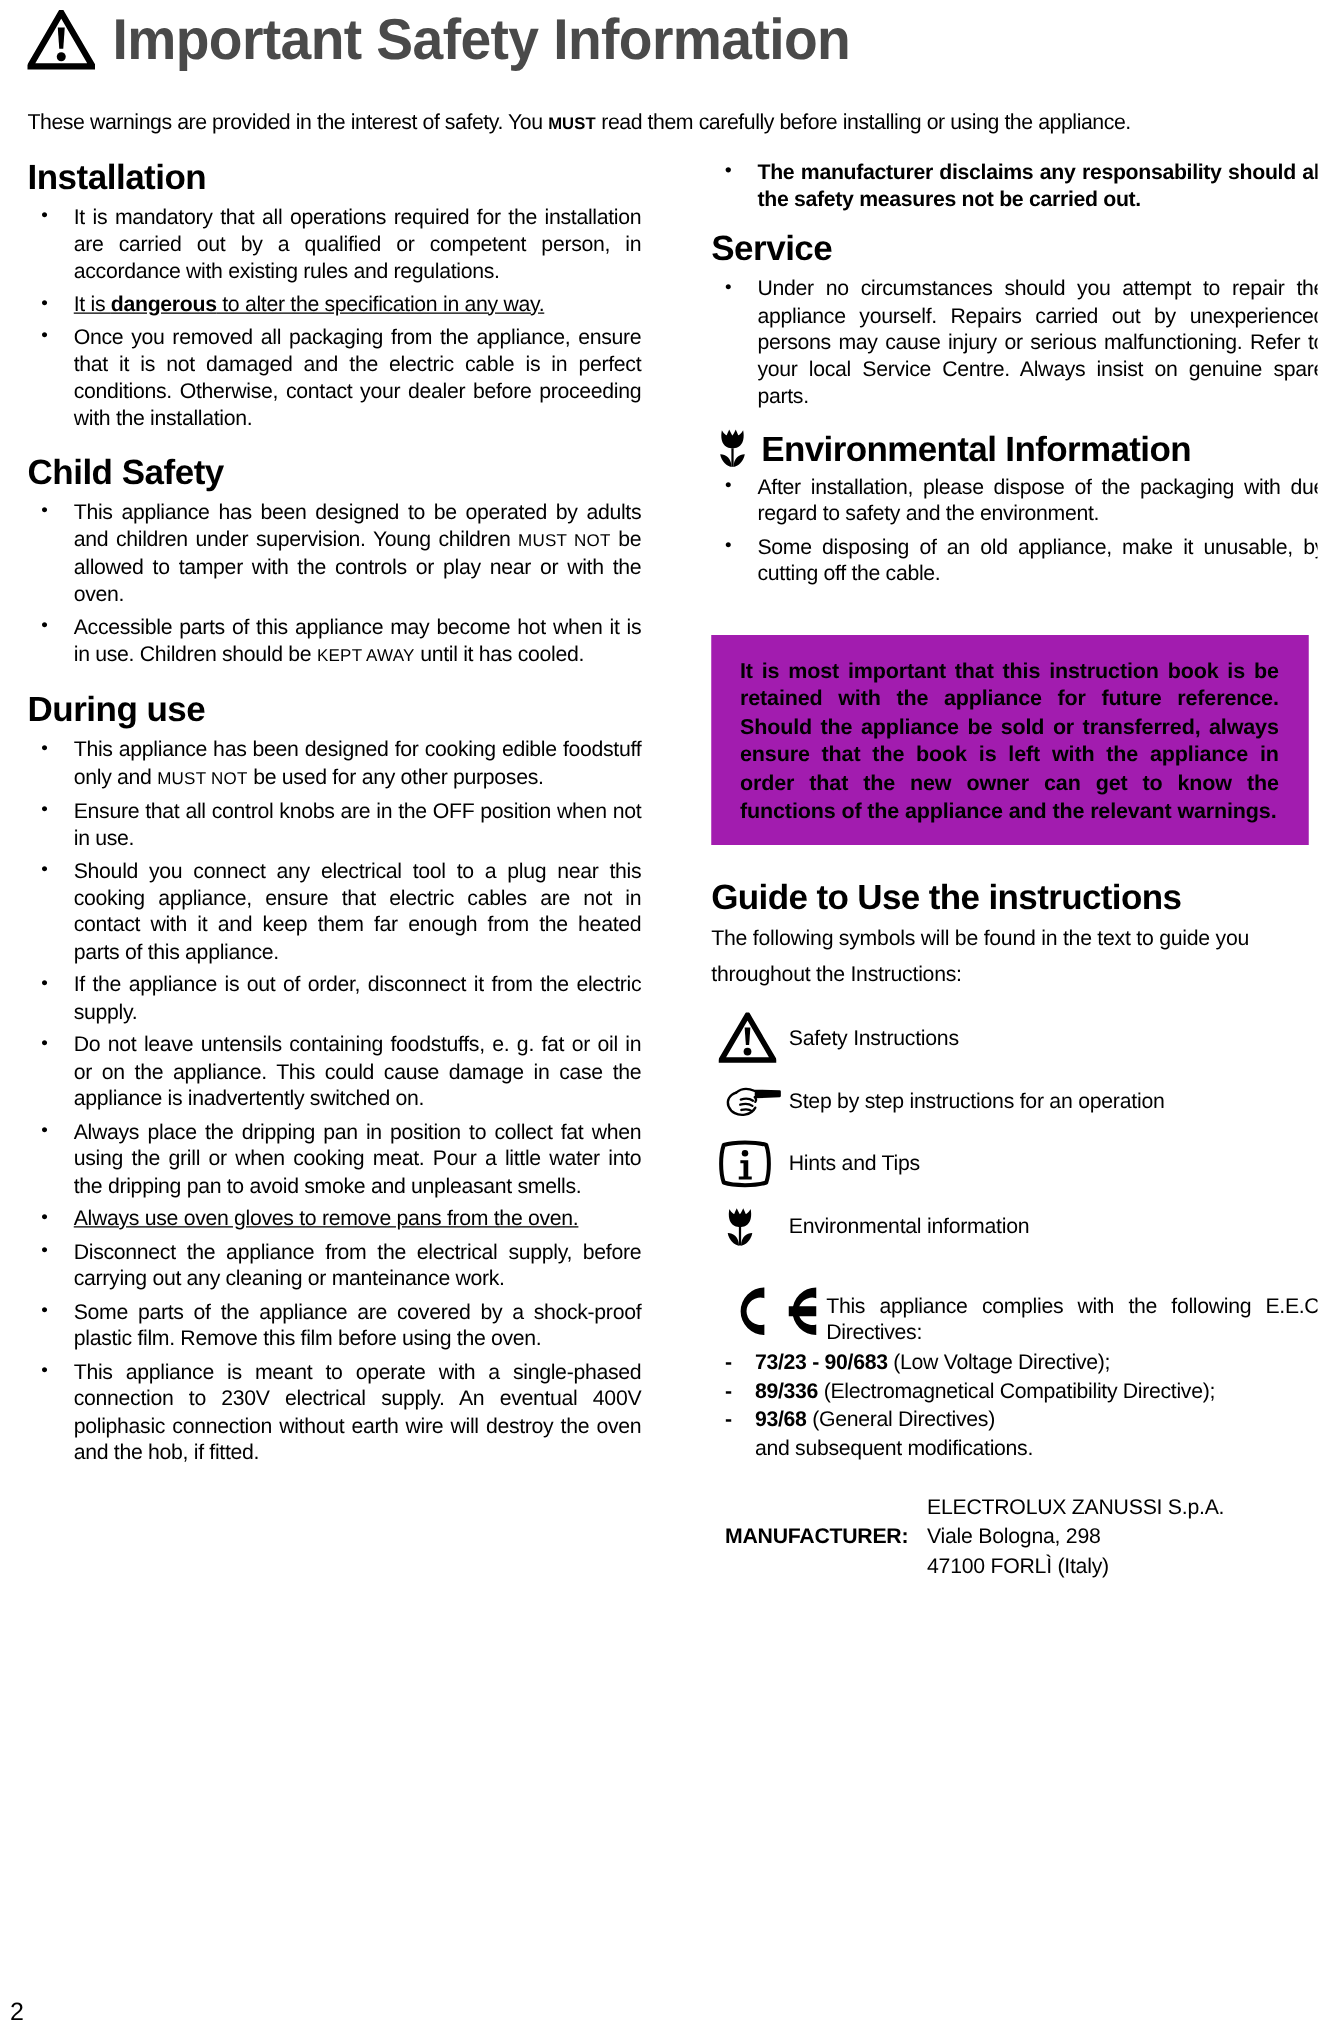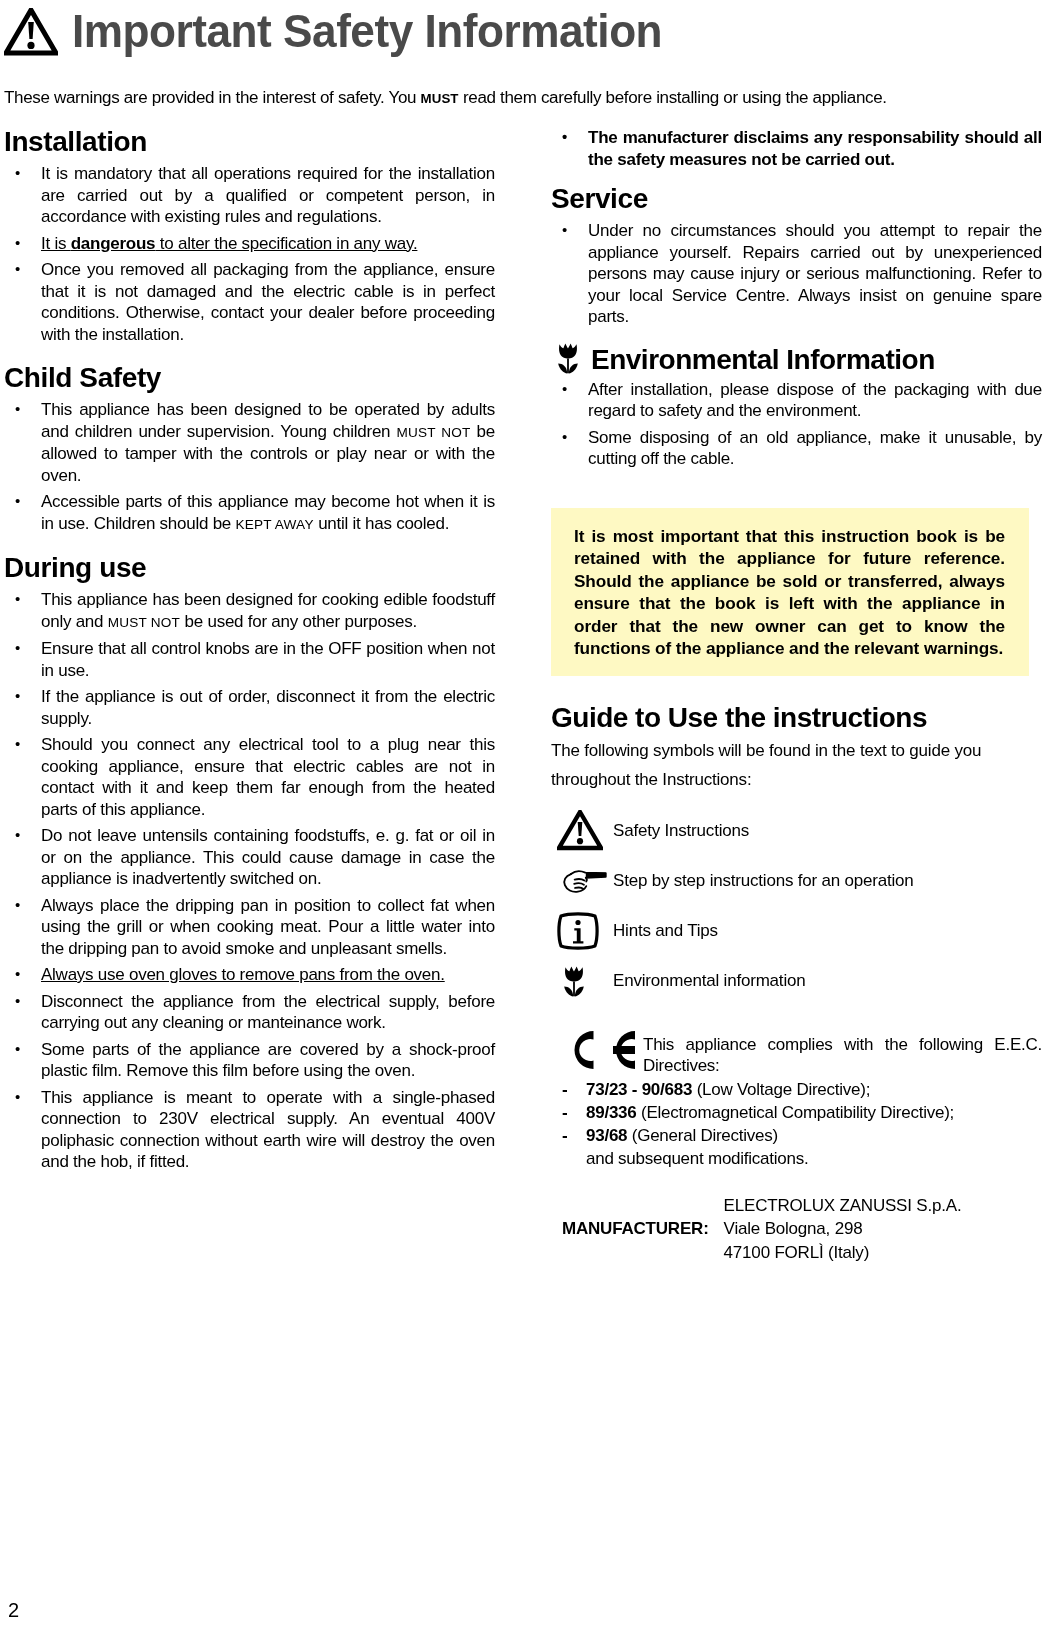--- a/index.html
+++ b/index.html
@@ -13,21 +13,21 @@
     position: relative;
     font-family: "Liberation Sans", sans-serif;
     color: #000000;
     -webkit-font-smoothing: antialiased;
   }
   .page {
     position: relative;
     width: 1054px;
     height: 1629px;
     box-sizing: border-box;
-    padding: 6px 6px 0 4px;
+    padding: 6px 6px 0 22px;
     overflow: hidden;
   }
 
   
   .header {
     display: flex;
     align-items: flex-start;
     gap: 14px;
     height: 62px;
   }
@@ -128,21 +128,21 @@
   ul.bullets li.bold { font-weight: bold; }
   .sc {
     font-size: 13.6px;
     font-weight: normal;
     letter-spacing: 0.2px;
   }
   b { font-weight: bold; }
 
   
   .notice {
-    background: #fef9c3;
+    background: #a21caf;
     margin-top: 38px;
     padding: 17px 24px 16px 23px;
     box-sizing: border-box;
     width: 478px;
   }
   .notice p {
     margin: 0;
     font-size: 17.2px;
     line-height: 22.5px;
     font-weight: bold;
@@ -285,22 +285,22 @@
       <h2 class="sec spaced">Child Safety</h2>
       <ul class="bullets">
         <li><span>This appliance has been designed to be operated by adults and children under supervision. Young children </span><span class="sc">MUST NOT</span><span> be allowed to tamper with the controls or play near or with the oven.</span></li>
         <li><span>Accessible parts of this appliance may become hot when it is in use. Children should be </span><span class="sc">KEPT AWAY</span><span> until it has cooled.</span></li>
       </ul>
 
       <h2 class="sec spaced">During use</h2>
       <ul class="bullets">
         <li><span>This appliance has been designed for cooking edible foodstuff only and </span><span class="sc">MUST NOT</span><span> be used for any other purposes.</span></li>
         <li>Ensure that all control knobs are in the OFF position when not in use.</li>
+        <li>Should you connect any electrical tool to a plug near this cooking appliance, ensure that electric cables are not in contact with it and keep them far enough from the heated parts of this appliance.</li>
         <li>If the appliance is out of order, disconnect it from the electric supply.</li>
-        <li>Should you connect any electrical tool to a plug near this cooking appliance, ensure that electric cables are not in contact with it and keep them far enough from the heated parts of this appliance.</li>
         <li>Do not leave untensils containing foodstuffs, e. g. fat or oil in or on the appliance. This could cause damage in case the appliance is inadvertently switched on.</li>
         <li>Always place the dripping pan in position to collect fat when using the grill or when cooking meat. Pour a little water into the dripping pan to avoid smoke and unpleasant smells.</li>
         <li class="nj">Always use oven gloves to remove pans from the oven.</li>
         <li>Disconnect the appliance from the electrical supply, before carrying out any cleaning or manteinance work.</li>
         <li>Some parts of the appliance are covered by a shock-proof plastic film. Remove this film before using the oven.</li>
         <li>This appliance is meant to operate with a single-phased connection to 230V electrical supply. An eventual 400V poliphasic connection without earth wire will destroy the oven and the hob, if fitted.</li>
       </ul>
 
     </div>
 

